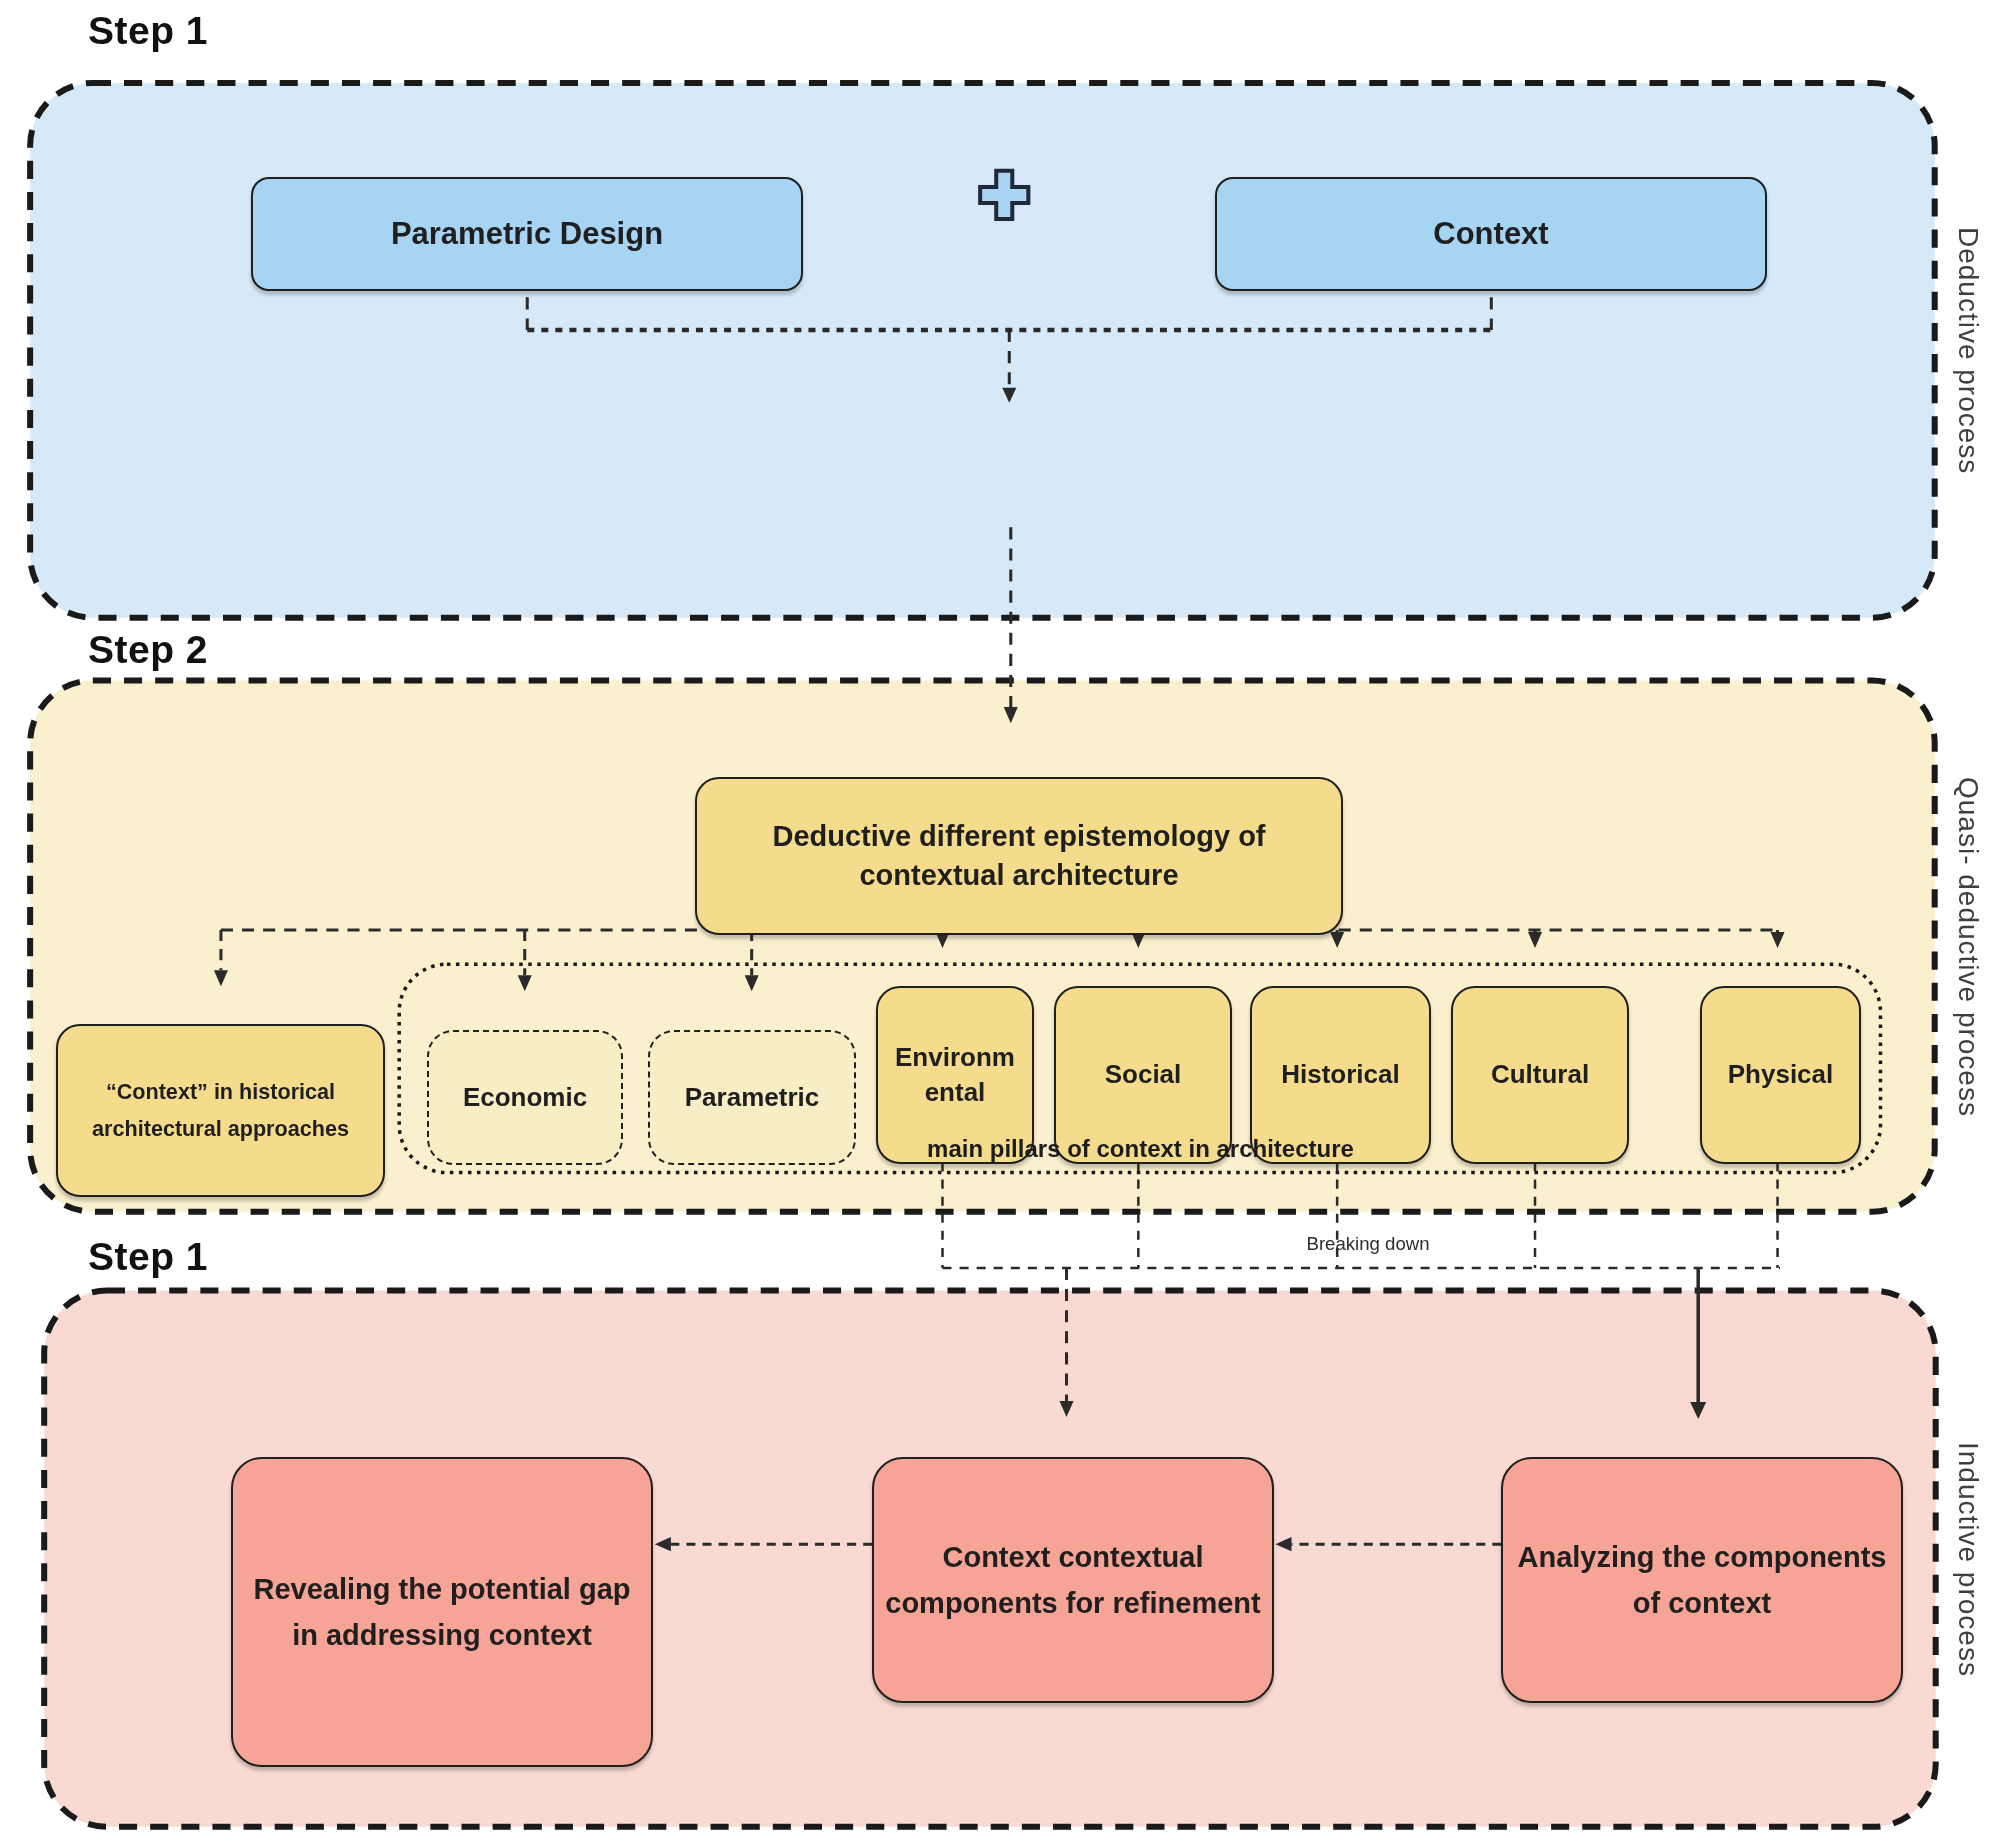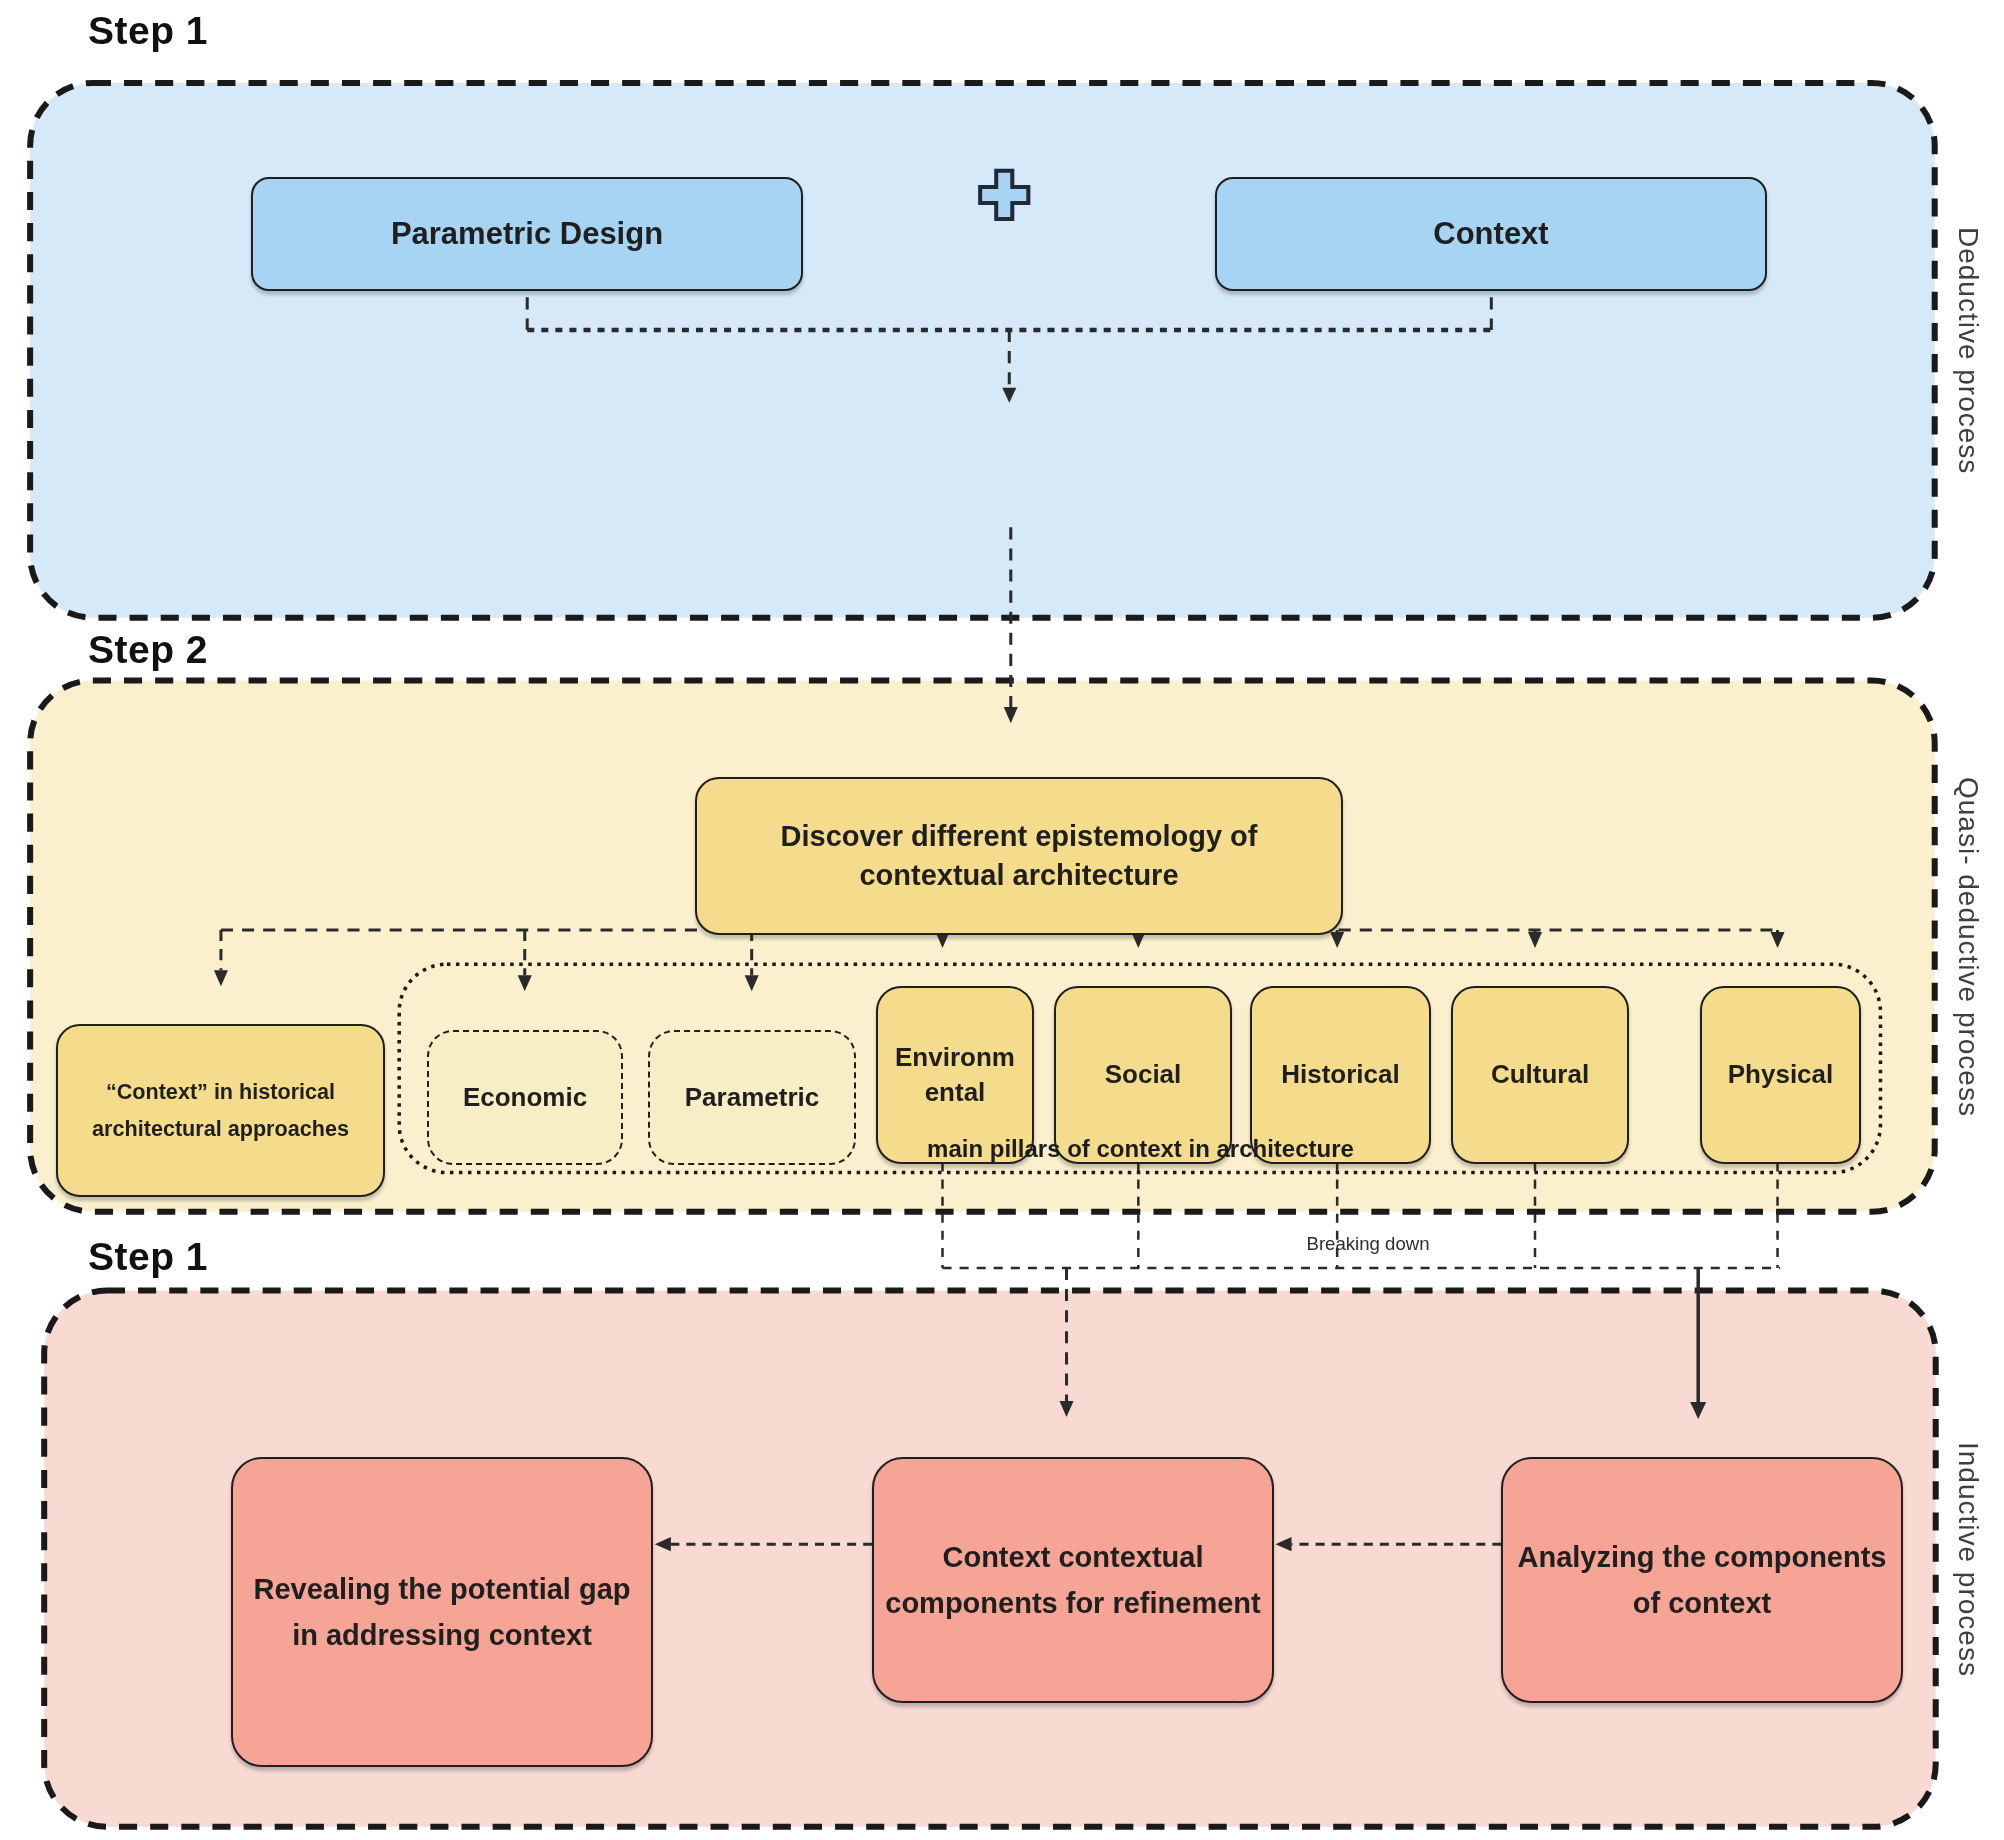--- a/index.html
+++ b/index.html
@@ -130,28 +130,28 @@
   <div class="step-label" style="left:88px;top:628px;">Step 2</div>
   <div class="step-label" style="left:88px;top:1235px;">Step 1</div>
 
   <div class="side-label" style="left:1944px;top:173px;height:356px;">Deductive process</div>
   <div class="side-label" style="left:1944px;top:718px;height:457px;">Quasi- deductive process</div>
   <div class="side-label" style="left:1944px;top:1351px;height:417px;">Inductive process</div>
 
   <div class="node blue pad" style="left:251px;top:141px;width:552px;height:114px;">Parametric Design</div>
   <div class="node blue pad" style="left:1215px;top:141px;width:552px;height:114px;">Context</div>
 
-  <div class="node yellow pad" style="left:695px;top:741px;width:648px;height:158px;font-size:29px;">Discover different epistemology of contextual architecture</div>
+  <div class="node yellow pad" style="left:695px;top:741px;width:648px;height:158px;font-size:29px;">Deductive different epistemology of contextual architecture</div>
 
   <div class="node yellow-dashed pad" style="left:427px;top:994px;width:196px;height:135px;">Economic</div>
 
   <div class="node yellow pad" style="left:56px;top:988px;width:329px;height:173px;font-size:21.6px;line-height:1.7;">“Context” in historical architectural approaches</div>
   <div class="node yellow-dashed pad" style="left:648px;top:994px;width:208px;height:135px;">Parametric</div>
 
-  <div class="node yellow pad wrap-any" style="left:876px;top:950px;width:158px;height:178px;border-radius:25px;">Environmental</div>
+  <div class="node yellow pad wrap-any" style="left:876px;top:950px;width:158px;height:178px;">Environmental</div>
   <div class="node yellow pad" style="left:1054px;top:950px;width:178px;height:178px;">Social</div>
   <div class="node yellow pad" style="left:1250px;top:950px;width:181px;height:178px;">Historical</div>
   <div class="node yellow pad" style="left:1451px;top:950px;width:178px;height:178px;">Cultural</div>
   <div class="node yellow pad" style="left:1700px;top:950px;width:161px;height:178px;">Physical</div>
 
   <div class="float-label" id="pillars-caption" style="left:834px;top:1131px;width:613px;height:35px;">main pillars of context in architecture</div>
 
   <div class="float-label" id="breaking-down" style="left:1285px;top:1229px;width:166px;height:30px;">Breaking down</div>
 
   <div class="node pink pad" style="left:231px;top:1421px;width:422px;height:310px;line-height:1.6;">Revealing the potential gap in addressing context</div>

